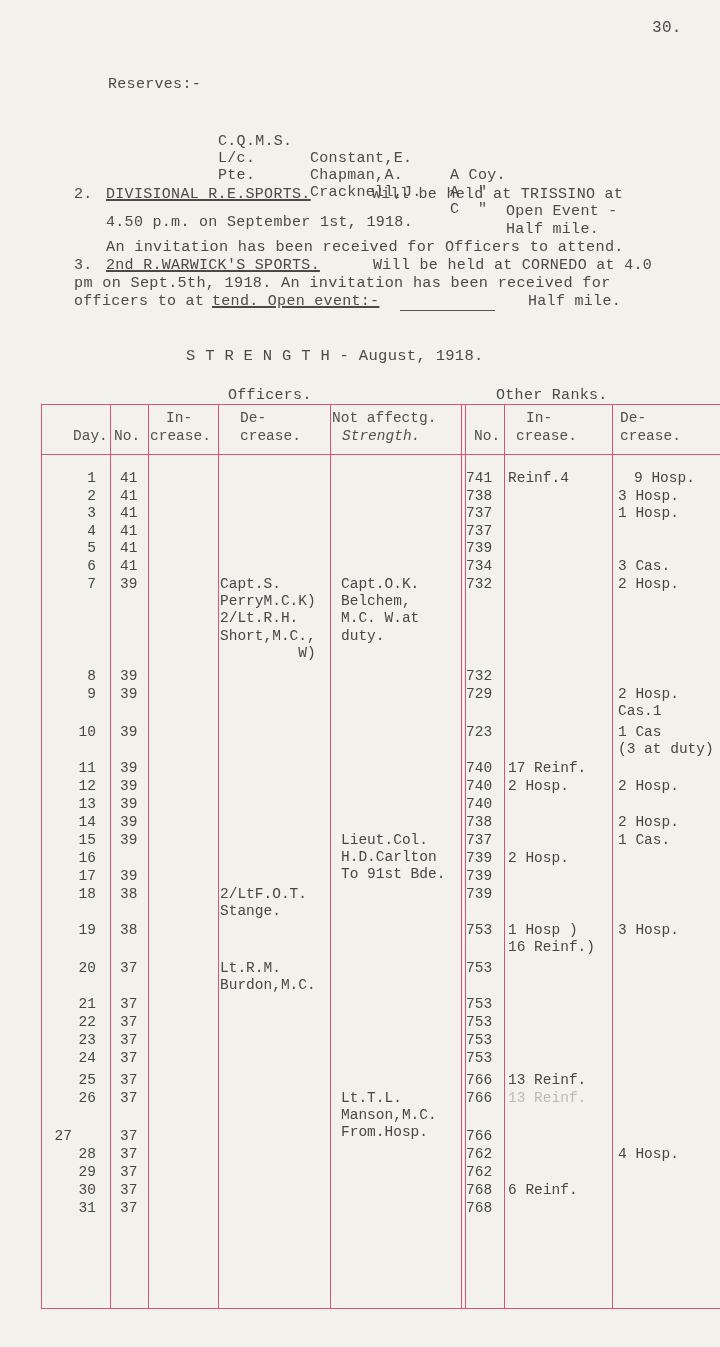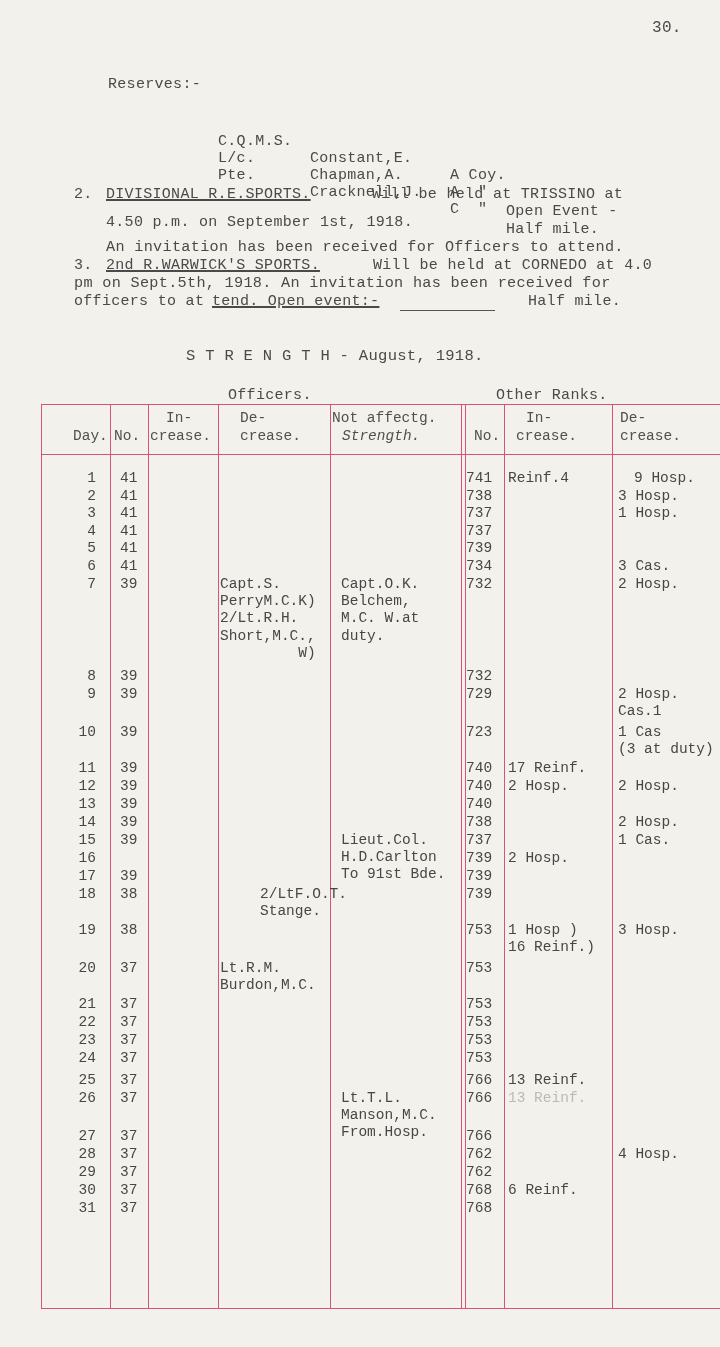--- a/index.html
+++ b/index.html
@@ -172,21 +172,21 @@
     <div class="cell" style="top: 832px; left: 618px;">1 Cas.</div>
     <div class="cell" style="top: 850px; right: 624px; text-align: right;">16</div>
     <div class="cell" style="top: 850px; left: 120px;"></div>
     <div class="cell" style="top: 850px; left: 466px;">739</div>
     <div class="cell" style="top: 850px; left: 508px;">2 Hosp.</div>
     <div class="cell" style="top: 868px; right: 624px; text-align: right;">17</div>
     <div class="cell" style="top: 868px; left: 120px;">39</div>
     <div class="cell" style="top: 868px; left: 466px;">739</div>
     <div class="cell" style="top: 886px; right: 624px; text-align: right;">18</div>
     <div class="cell" style="top: 886px; left: 120px;">38</div>
-    <div class="cell" style="top: 886px; left: 236px; padding-left: 24px;">2/LtF.O.T.
+    <div class="cell" style="top: 886px; left: 220px;">2/LtF.O.T.
 Stange.</div>
     <div class="cell" style="top: 886px; left: 466px;">739</div>
     <div class="cell" style="top: 922px; right: 624px; text-align: right;">19</div>
     <div class="cell" style="top: 922px; left: 120px;">38</div>
     <div class="cell" style="top: 922px; left: 466px;">753</div>
     <div class="cell" style="top: 922px; left: 508px;">1 Hosp )
 16 Reinf.)</div>
     <div class="cell" style="top: 922px; left: 618px;">3 Hosp.</div>
     <div class="cell" style="top: 960px; right: 624px; text-align: right;">20</div>
     <div class="cell" style="top: 960px; left: 120px;">37</div>
@@ -209,21 +209,21 @@
     <div class="cell" style="top: 1072px; left: 120px;">37</div>
     <div class="cell" style="top: 1072px; left: 466px;">766</div>
     <div class="cell" style="top: 1072px; left: 508px;">13 Reinf.</div>
     <div class="cell" style="top: 1090px; right: 624px; text-align: right;">26</div>
     <div class="cell" style="top: 1090px; left: 120px;">37</div>
     <div class="cell" style="top: 1090px; left: 341px;">Lt.T.L.
 Manson,M.C.
 From.Hosp.</div>
     <div class="cell" style="top: 1090px; left: 466px;">766</div>
     <div class="cell" style="top: 1090px; left: 508px; color: rgb(189, 186, 178);">13 Reinf.</div>
-    <div class="cell" style="top: 1128px; right: 624px; text-align: right; margin-left: 48px;">27</div>
+    <div class="cell" style="top: 1128px; right: 648px; text-align: right; margin-left: 48px;">27</div>
     <div class="cell" style="top: 1128px; left: 120px;">37</div>
     <div class="cell" style="top: 1128px; left: 466px;">766</div>
     <div class="cell" style="top: 1146px; right: 624px; text-align: right;">28</div>
     <div class="cell" style="top: 1146px; left: 120px;">37</div>
     <div class="cell" style="top: 1146px; left: 466px;">762</div>
     <div class="cell" style="top: 1146px; left: 618px;">4 Hosp.</div>
     <div class="cell" style="top: 1164px; right: 624px; text-align: right;">29</div>
     <div class="cell" style="top: 1164px; left: 120px;">37</div>
     <div class="cell" style="top: 1164px; left: 466px;">762</div>
     <div class="cell" style="top: 1182px; right: 624px; text-align: right;">30</div>

